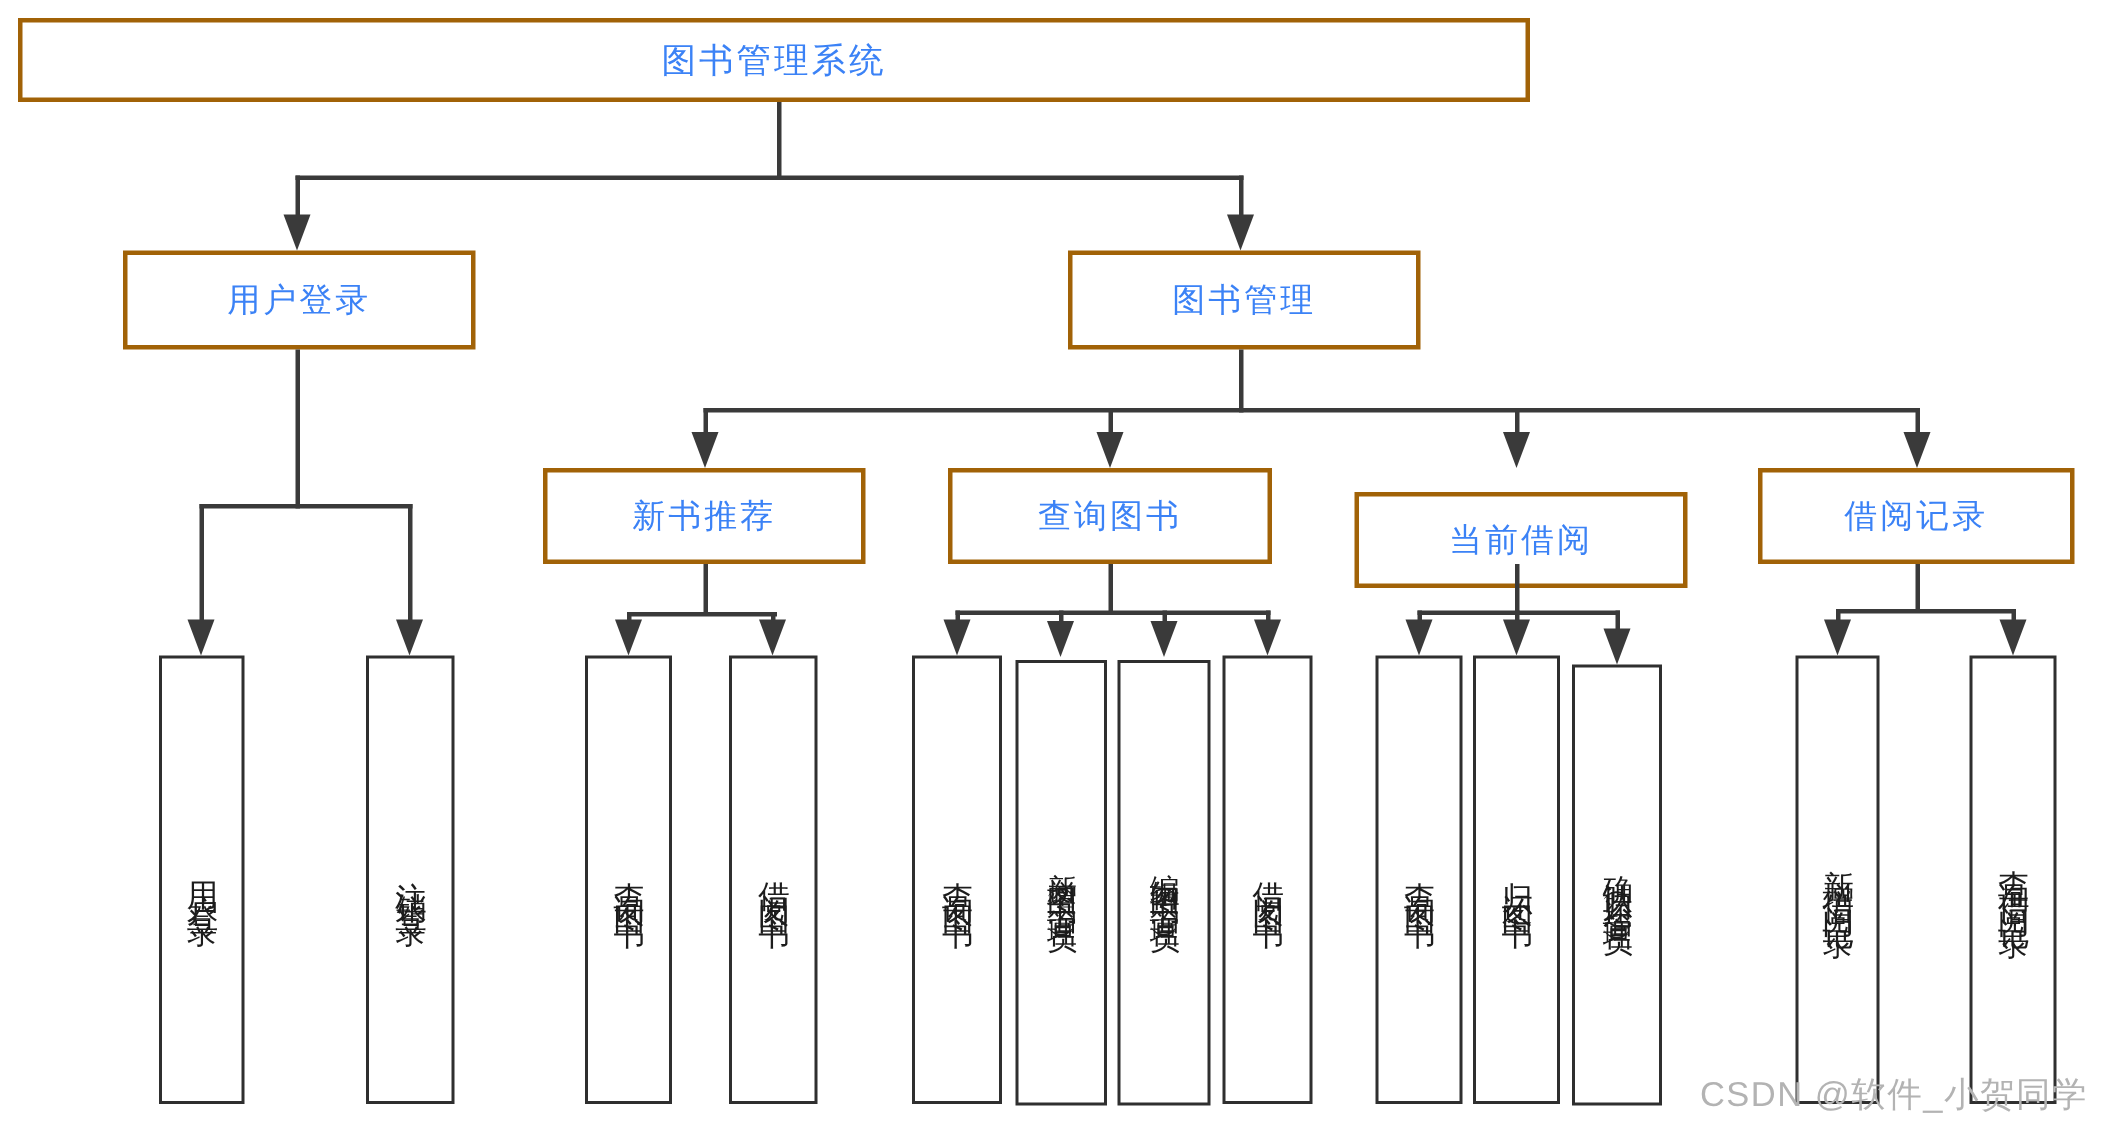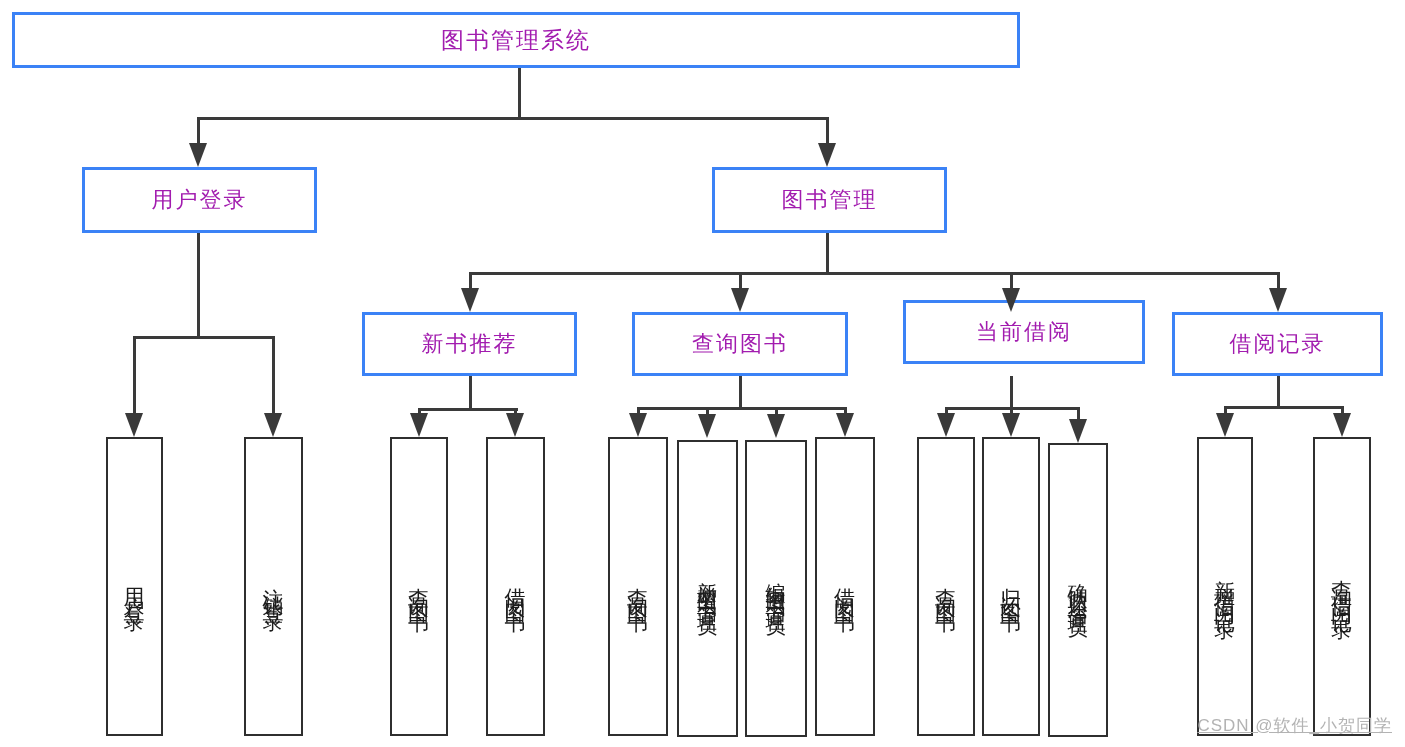--- a/index.html
+++ b/index.html
@@ -2,23 +2,23 @@
 <html><head>
 <meta charset="utf-8">
 <style>
   html,body{margin:0;padding:0;background:#ffffff;}
   *{box-sizing:border-box;}
   body{font-family:"Liberation Sans","DejaVu Sans",sans-serif;}
   .canvas{position:relative;width:1405px;height:747px;background:#ffffff;overflow:hidden;}
 
   
   .hbox{
-    position:absolute;background:#fff;border:3px solid #3b82f6;
+    position:absolute;background:#fff;border:3px solid #a16207;
     display:flex;align-items:center;justify-content:center;
-    font-size:22px;letter-spacing:2px;color:#a21caf;white-space:nowrap;
+    font-size:22px;letter-spacing:2px;color:#3b82f6;white-space:nowrap;
   }
   .hbox.root{font-size:23px;}
 
   
   .vbox{
     position:absolute;background:#fff;border:2px solid #2f2f2f;
     display:flex;align-items:center;justify-content:center;
     writing-mode:vertical-rl;text-orientation:mixed;
     font-size:21px;letter-spacing:8px;color:#1c1c1c;line-height:1;
   }
@@ -30,39 +30,39 @@
 
   
   .arrow{
     position:absolute;width:0;height:0;
     border-left:9px solid transparent;border-right:9px solid transparent;
     border-top:24px solid #3a3a3a;
   }
 
   .watermark{
     position:absolute;right:13px;top:714px;
-    font-size:17px;color:#b3b3b3;letter-spacing:1px;white-space:nowrap;text-decoration:underline;
+    font-size:23px;color:#b3b3b3;letter-spacing:1px;white-space:nowrap;
   }
 </style>
 </head>
 <body>
 
 <div class="canvas">
 
   <div class="hbox root" style="left:12px;top:12px;width:1008px;height:56px">图书管理系统</div>
 
   <div class="hbox" style="left:82px;top:167px;width:235px;height:66px">用户登录</div>
 
   <div class="hbox" style="left:362px;top:312px;width:215px;height:64px">新书推荐</div>
 
   <div class="hbox" style="left:712px;top:167px;width:235px;height:66px">图书管理</div>
 
   <div class="hbox" style="left:632px;top:312px;width:216px;height:64px">查询图书</div>
 
-  <div class="hbox" style="left:903px;top:300px;width:242px;height:64px">当前借阅</div>
+  <div class="hbox" style="left:903px;top:328px;width:222px;height:64px">当前借阅</div>
 
   <div class="hbox" style="left:1172px;top:312px;width:211px;height:64px">借阅记录</div>
 
   <div class="vbox" style="left:106px;top:437px;width:57px;height:299px">用户登录</div>
 
   <div class="vbox" style="left:244px;top:437px;width:59px;height:299px">注销登录</div>
 
   <div class="vbox" style="left:390px;top:437px;width:58px;height:299px">查询图书</div>
 
   <div class="vbox" style="left:486px;top:437px;width:59px;height:299px">借阅图书</div>

